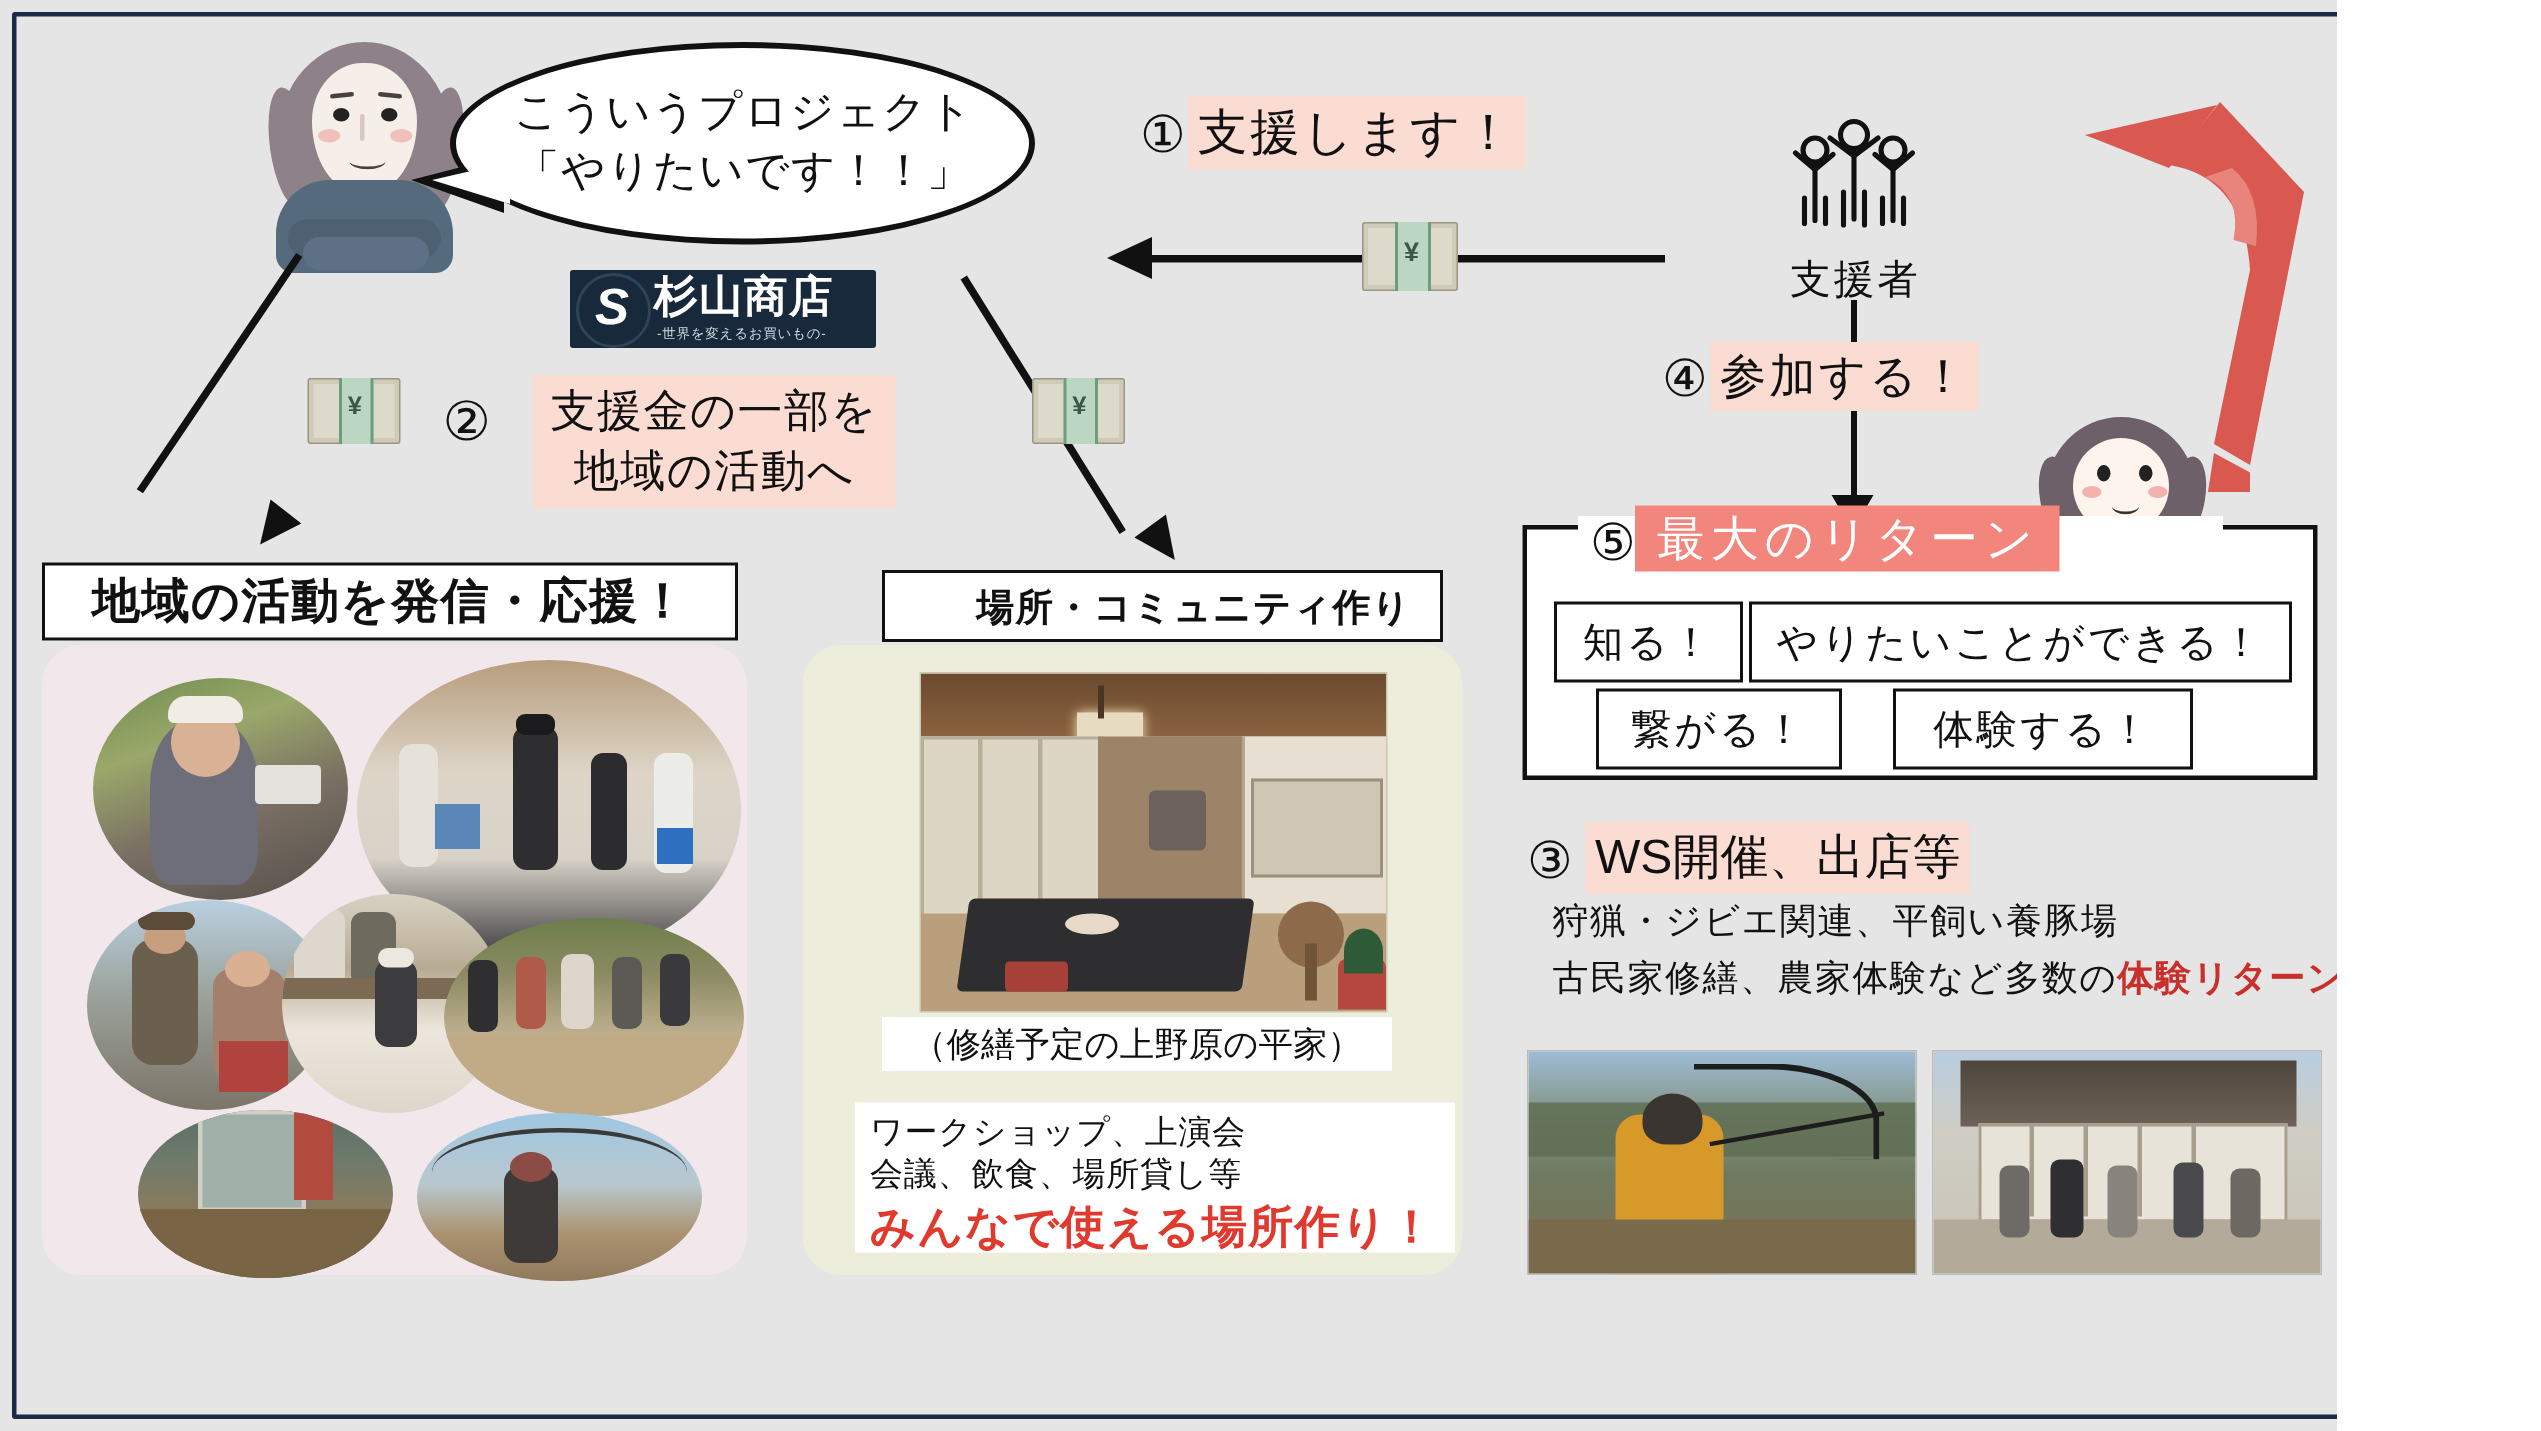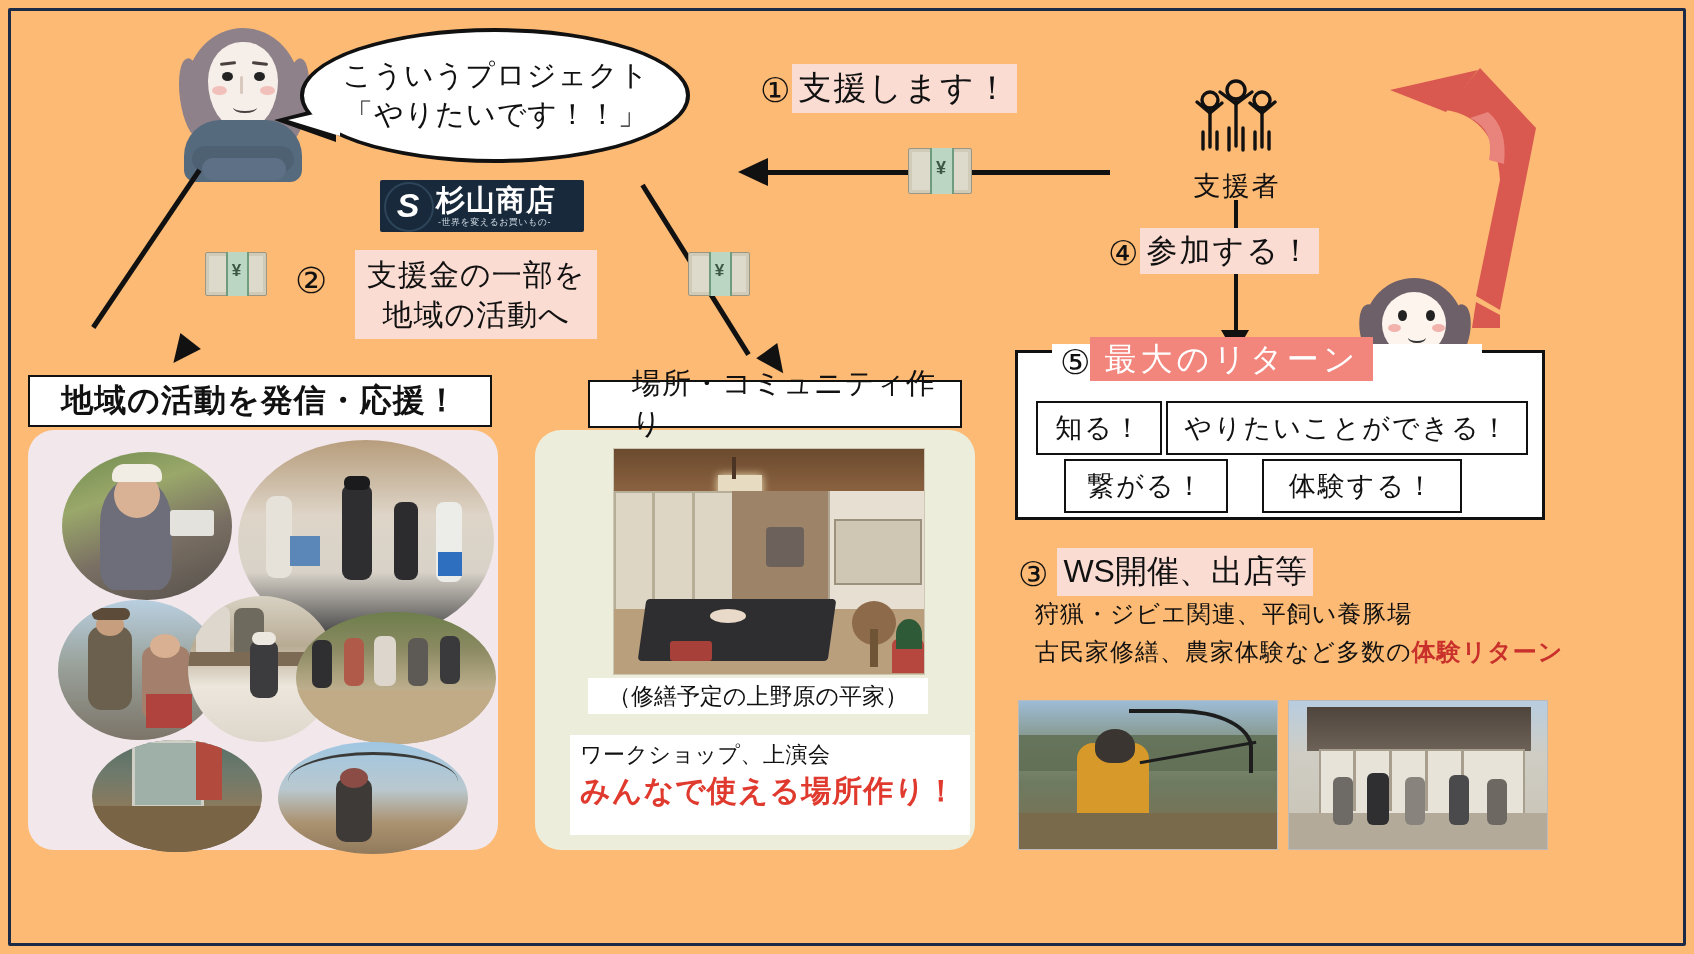--- a/index.html
+++ b/index.html
@@ -1,17 +1,17 @@
 <!DOCTYPE html>
 <html><head>
 <meta charset="utf-8">
 <style>
   html,body{margin:0;padding:0;background:#ffffff;}
   body{font-family:"Liberation Sans","DejaVu Sans",sans-serif;}
-  #page{position:relative;width:1694px;height:954px;background:#fdba74;overflow:hidden;}
+  #page{position:relative;width:1558px;height:954px;background:#e5e5e5;overflow:hidden;}
   #frame{position:absolute;left:8px;top:8px;width:1678px;height:938px;border:3px solid #1b2a47;box-sizing:border-box;border-radius:2px;}
 
   .abs{position:absolute;}
   .nowrap{white-space:nowrap;}
 
   
   .person1{left:178px;top:28px;width:130px;height:150px;}
   .p1-hair{position:absolute;left:8px;top:0;width:114px;height:112px;background:#8e8189;border-radius:56% 56% 46% 46%/62% 62% 38% 38%;}
   .p1-hair2{position:absolute;left:2px;top:30px;width:26px;height:80px;background:#8e8189;border-radius:50%;transform:rotate(-8deg);}
   .p1-hair3{position:absolute;left:104px;top:30px;width:26px;height:84px;background:#8e8189;border-radius:50%;transform:rotate(8deg);}
@@ -36,21 +36,21 @@
   .bubble .tail2{position:absolute;left:-12px;top:80px;width:0;height:0;border-top:12px solid transparent;
      border-bottom:16px solid transparent;border-right:52px solid #fff;}
   .bubble-txt{position:absolute;left:26px;top:28px;width:340px;text-align:center;color:#111;
      font-size:29px;line-height:1.35;letter-spacing:1px;}
 
   
   .logo{left:380px;top:180px;width:204px;height:52px;background:#17293b;border-radius:2px;overflow:hidden;}
   .logo-circ{position:absolute;left:4px;top:2px;width:46px;height:46px;border-radius:50%;border:2px solid #2e4459;}
   .logo-s{position:absolute;left:8px;top:4px;width:40px;height:42px;color:#fff;font-size:34px;font-weight:bold;
      font-style:italic;line-height:42px;text-align:center;font-family:"Liberation Sans",sans-serif;}
-  .logo-main{position:absolute;left:56px;top:3px;color:#fff;font-size:29px;font-weight:bold;letter-spacing:1px;line-height:34px;}
+  .logo-main{position:absolute;left:56px;top:3px;color:#fff;font-size:29px;font-weight:bold;letter-spacing:1px;line-height:34px;font-family:Liberation Mono, monospace;}
   .logo-sub{position:absolute;left:58px;top:36px;color:#cfd9e2;font-size:9px;letter-spacing:.5px;}
 
   
   .line{position:absolute;background:#111;}
   .arrowhead{position:absolute;width:0;height:0;}
 
   
   .hl{background:#fadcd3;display:inline-block;padding:2px 6px;}
   .circnum{display:inline-block;font-size:34px;line-height:1;vertical-align:middle;color:#111;}
 
@@ -100,21 +100,21 @@
      display:flex;align-items:center;justify-content:center;}
   .ltitle span{font-size:32px;font-weight:bold;color:#111;letter-spacing:1px;}
 
   
   .povl{position:absolute;border-radius:50%;overflow:hidden;}
 
   
   .mpanel{left:535px;top:430px;width:440px;height:420px;background:#eceedb;border-radius:26px;}
   .mtitle{left:588px;top:380px;width:370px;height:44px;border:2.5px solid #111;background:#fff;
      display:flex;align-items:center;justify-content:center;}
-  .mtitle span{font-size:29px;font-weight:normal;color:#111;letter-spacing:1px;margin-left:42px;}
+  .mtitle span{font-size:25px;font-weight:bold;color:#111;letter-spacing:1px;margin-left:42px;}
   .mphoto{left:613px;top:448px;width:310px;height:225px;overflow:hidden;border:1px solid #cbc7b2;}
   .mcap{left:588px;top:678px;width:340px;height:36px;background:#fff;display:flex;align-items:center;justify-content:center;font-family:Liberation Serif, serif;}
   .mcap span{font-size:23px;color:#111;}
   .mbox{left:570px;top:735px;width:400px;height:100px;background:#fff;padding:6px 10px;box-sizing:border-box;}
   .mbox .l1,.mbox .l2{font-size:22px;color:#111;line-height:1.25;letter-spacing:.5px;}
   .mbox .l3{font-size:30px;color:#e03a2f;font-weight:bold;letter-spacing:1px;margin-top:2px;}
 
   
   .brphoto{position:absolute;overflow:hidden;border:1px solid #bbb;}
 </style>
@@ -365,20 +365,21 @@
     <div style="position:absolute;left:278px;top:190px;width:32px;height:34px;background:#b5473f;border-radius:6px 6px 0 0;"></div>
     <div style="position:absolute;left:282px;top:170px;width:26px;height:30px;background:#2f5a38;border-radius:50% 50% 0 0;"></div>
   </div>
 
   <div class="abs mcap">
     <span>（修繕予定の上野原の平家）</span>
   </div>
 
   <div class="abs mbox">
     <div class="l1">ワークショップ、上演会</div>
+    <div class="l2">会議、飲食、場所貸し等</div>
     <div class="l3">みんなで使える場所作り！</div>
   </div>
 
   <div class="abs brphoto" style="left:1018px;top:700px;width:258px;height:148px;">
     <div style="position:absolute;inset:0;background:linear-gradient(180deg,#9dbcd6 0%,#7f8c74 34%,#6e7a60 56%,#7e6f50 100%);"></div>
     <div style="position:absolute;left:0;top:34px;width:258px;height:36px;background:#5f6f54;opacity:.85;"></div>
     <div style="position:absolute;left:58px;top:42px;width:72px;height:106px;background:#d79a2a;border-radius:16px 16px 0 0;"></div>
     <div style="position:absolute;left:76px;top:28px;width:40px;height:34px;background:#3a3530;border-radius:50% 50% 40% 40%;"></div>
     <div style="position:absolute;left:110px;top:8px;width:120px;height:60px;border-top:4px solid #1d1d1d;border-right:4px solid #1d1d1d;border-radius:0 60% 0 0;"></div>
     <div style="position:absolute;left:120px;top:50px;width:118px;height:3px;background:#1d1d1d;transform:rotate(-10deg);"></div>

